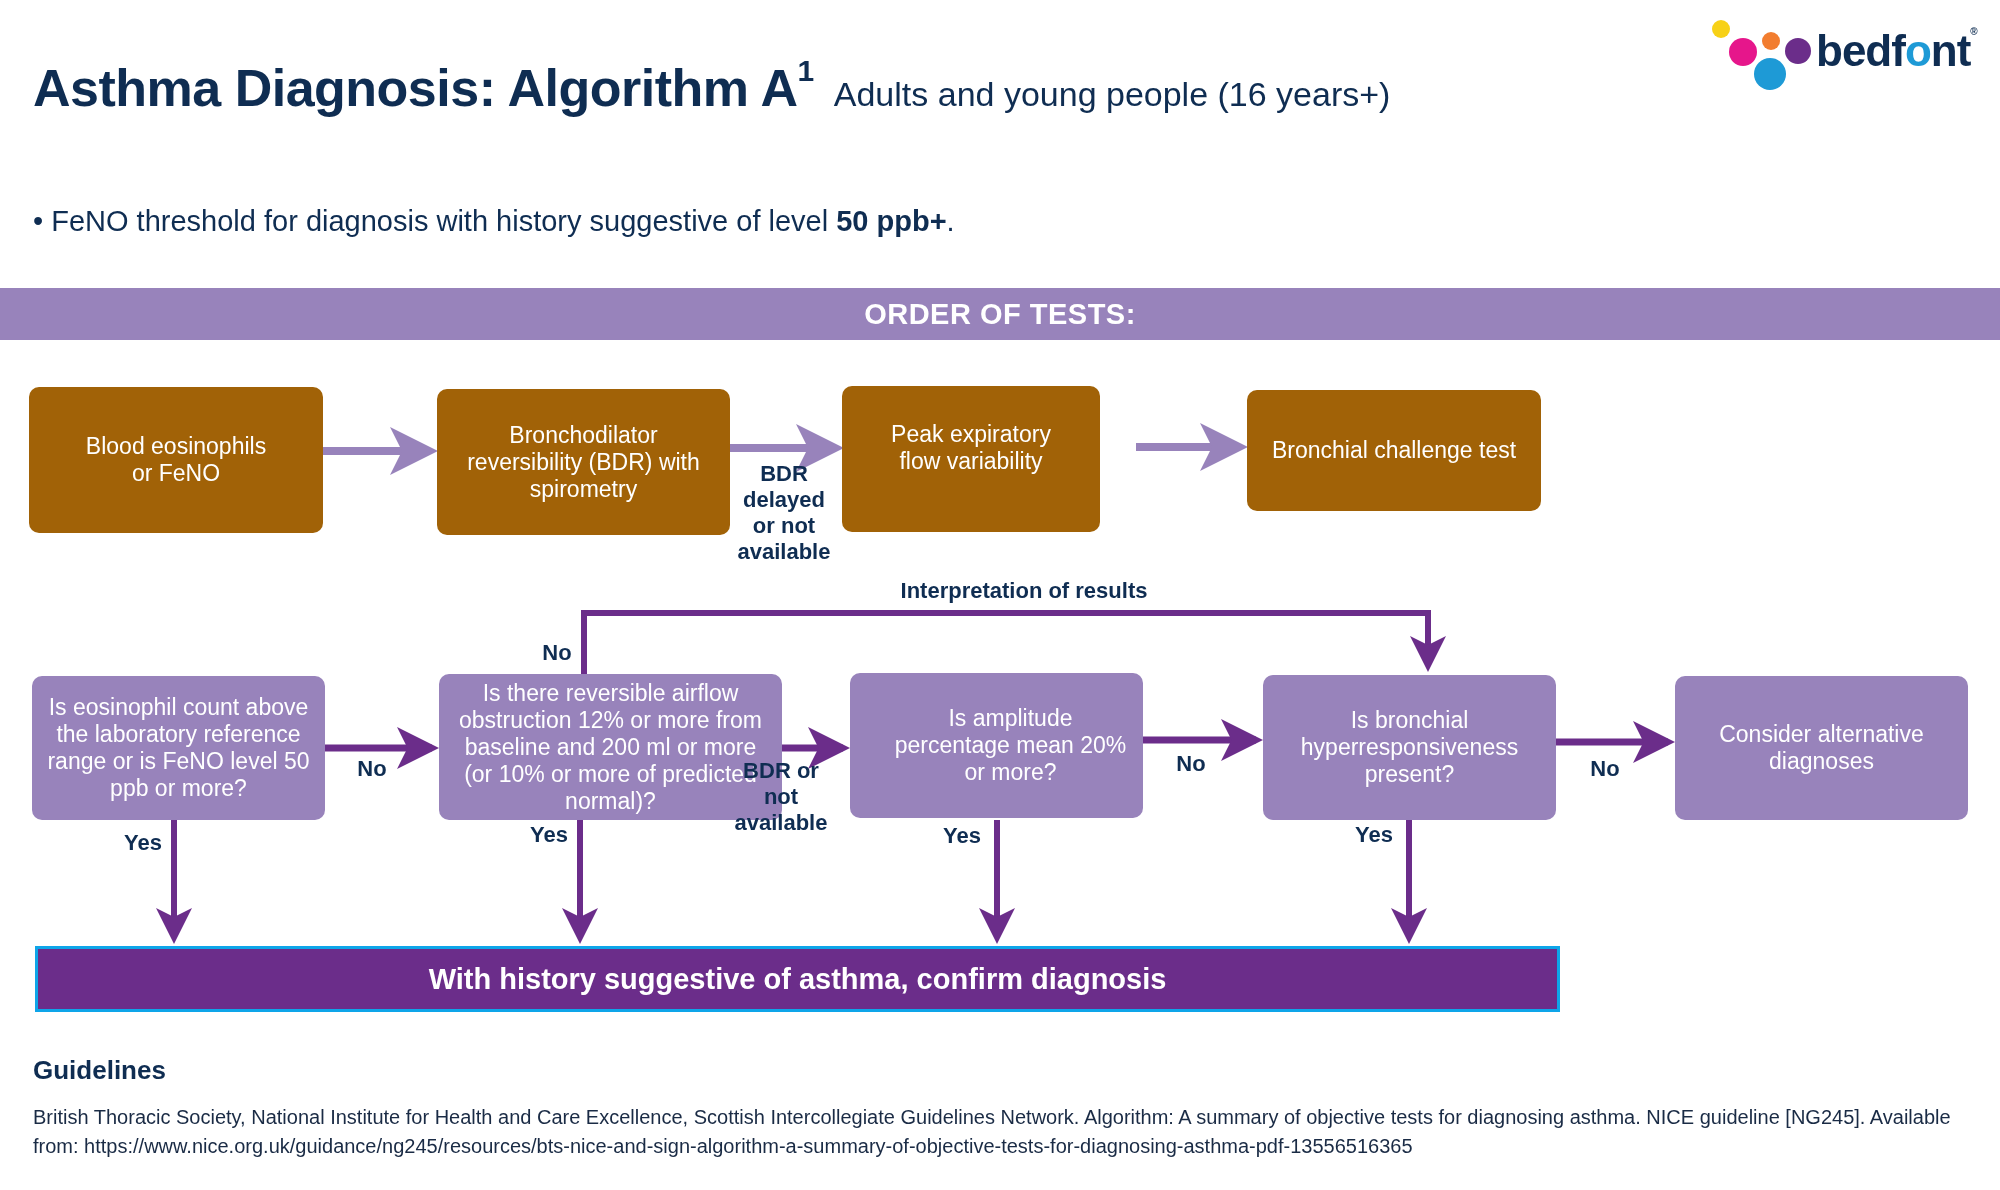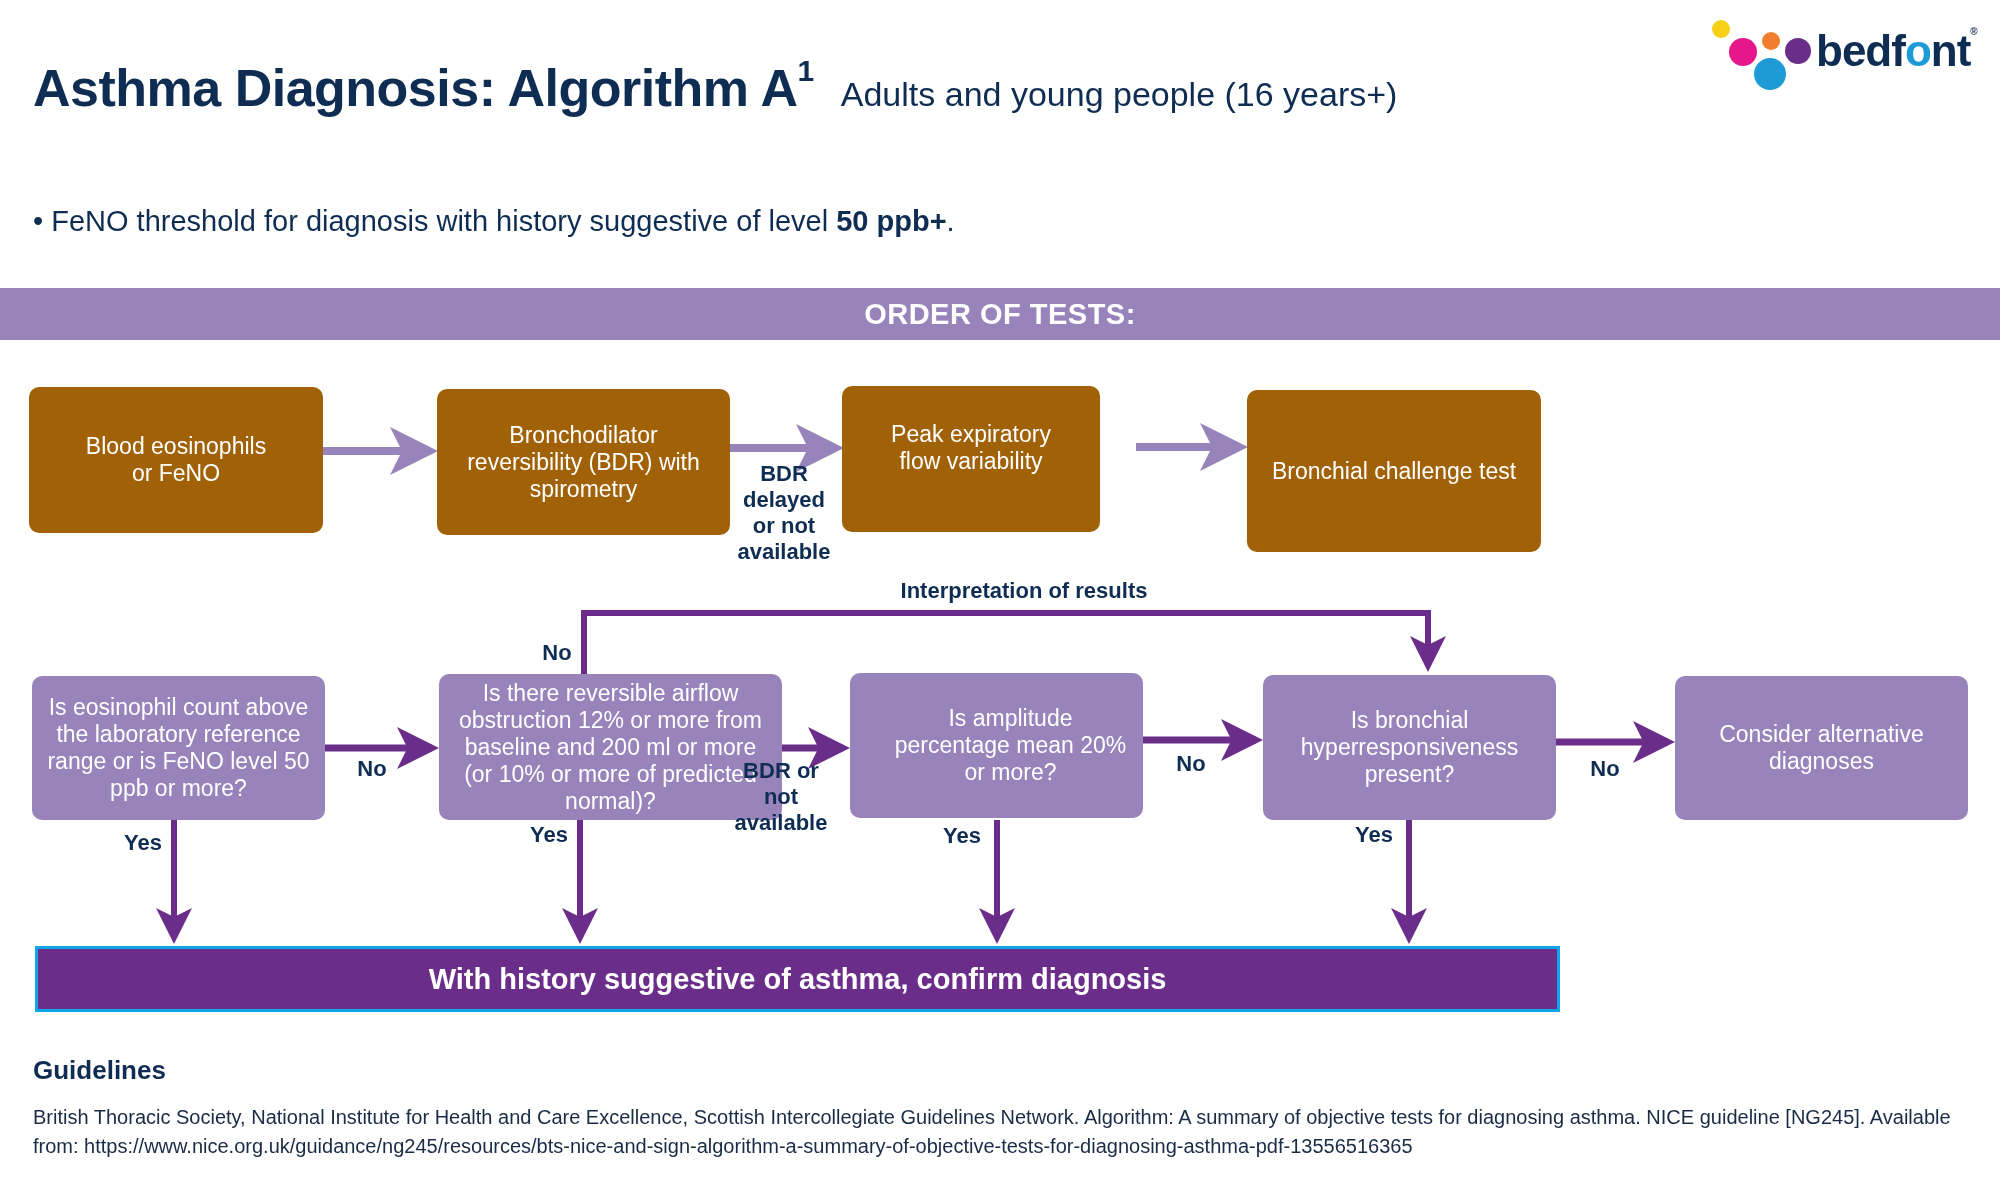--- a/index.html
+++ b/index.html
@@ -1,21 +1,21 @@
 <!DOCTYPE html>
 <html><head>
 <meta charset="utf-8">
 <style>
   * { margin:0; padding:0; box-sizing:border-box; }
   html, body { width:2000px; height:1190px; background:#ffffff; overflow:hidden; }
   body { position:relative; font-family:"Liberation Sans", "DejaVu Sans", sans-serif; color:#0f2d52; }
   .abs { position:absolute; }
   .title { left:33px; top:58px; font-size:52px; font-weight:bold; color:#0f2d52; letter-spacing:-0.5px; white-space:nowrap; }
   .title sup { font-size:30px; vertical-align:top; position:relative; top:-4px; }
-  .subtitle { font-size:34px; font-weight:normal; margin-left:27px; letter-spacing:0; }
+  .subtitle { font-size:34px; font-weight:normal; margin-left:20px; letter-spacing:0; }
   .logo { left:1712px; top:18px; width:270px; height:80px; }
   .logo .dot { position:absolute; border-radius:50%; }
   .logo-text { position:absolute; left:104px; top:8px; font-size:44px; font-weight:bold; color:#0f2d52; letter-spacing:-1px; }
   .logo-text .o { color:#1e9ad6; }
   .logo-text sup { font-size:10px; vertical-align:top; }
   .bullet { left:33px; top:205px; font-size:29px; white-space:nowrap; color:#0f2d52; }
   .bullet b { font-weight:bold; }
   .band { left:0; top:288px; width:2000px; height:52px; background:#9883bb; color:#ffffff; font-size:29px; font-weight:bold; text-align:center; line-height:52px; letter-spacing:0.5px; }
   .box { position:absolute; border-radius:10px; color:#ffffff; display:flex; align-items:center; justify-content:center; text-align:center; font-size:23px; line-height:27px; padding:8px 14px; }
   .dark { background:#a16207;margin-top:12px; }
@@ -78,21 +78,21 @@
 
 <div class="box dark" style="left:29px;top:375px;width:294px;height:146px;">
   <span style="max-width:200px;">Blood eosinophils or FeNO</span>
 </div>
 <div class="box dark" style="left:437px;top:377px;width:293px;height:146px;">
   <span style="max-width:260px;">Bronchodilator reversibility (BDR) with spirometry</span>
 </div>
 <div class="box dark" style="left:842px;top:374px;width:258px;height:146px;padding-bottom:30px;">
   <span style="max-width:190px;">Peak expiratory flow variability</span>
 </div>
-<div class="box dark" style="left:1247px;top:378px;width:294px;height:162px;align-items:center;">
+<div class="box dark" style="left:1247px;top:378px;width:294px;height:121px;align-items:center;">
   <span>Bronchial challenge test</span>
 </div>
 
 <div class="lbl" style="left:729px;top:461px;width:110px;">BDR delayed or not available</div>
 <div class="lbl" style="left:824px;top:578px;width:400px;">Interpretation of results</div>
 
 <div class="box light" style="left:32px;top:676px;width:293px;height:144px;">
   <span>Is eosinophil count above the laboratory reference range or is FeNO level 50 ppb or more?</span>
 </div>
 <div class="box light" style="left:439px;top:674px;width:343px;height:146px;padding:6px 10px;">

